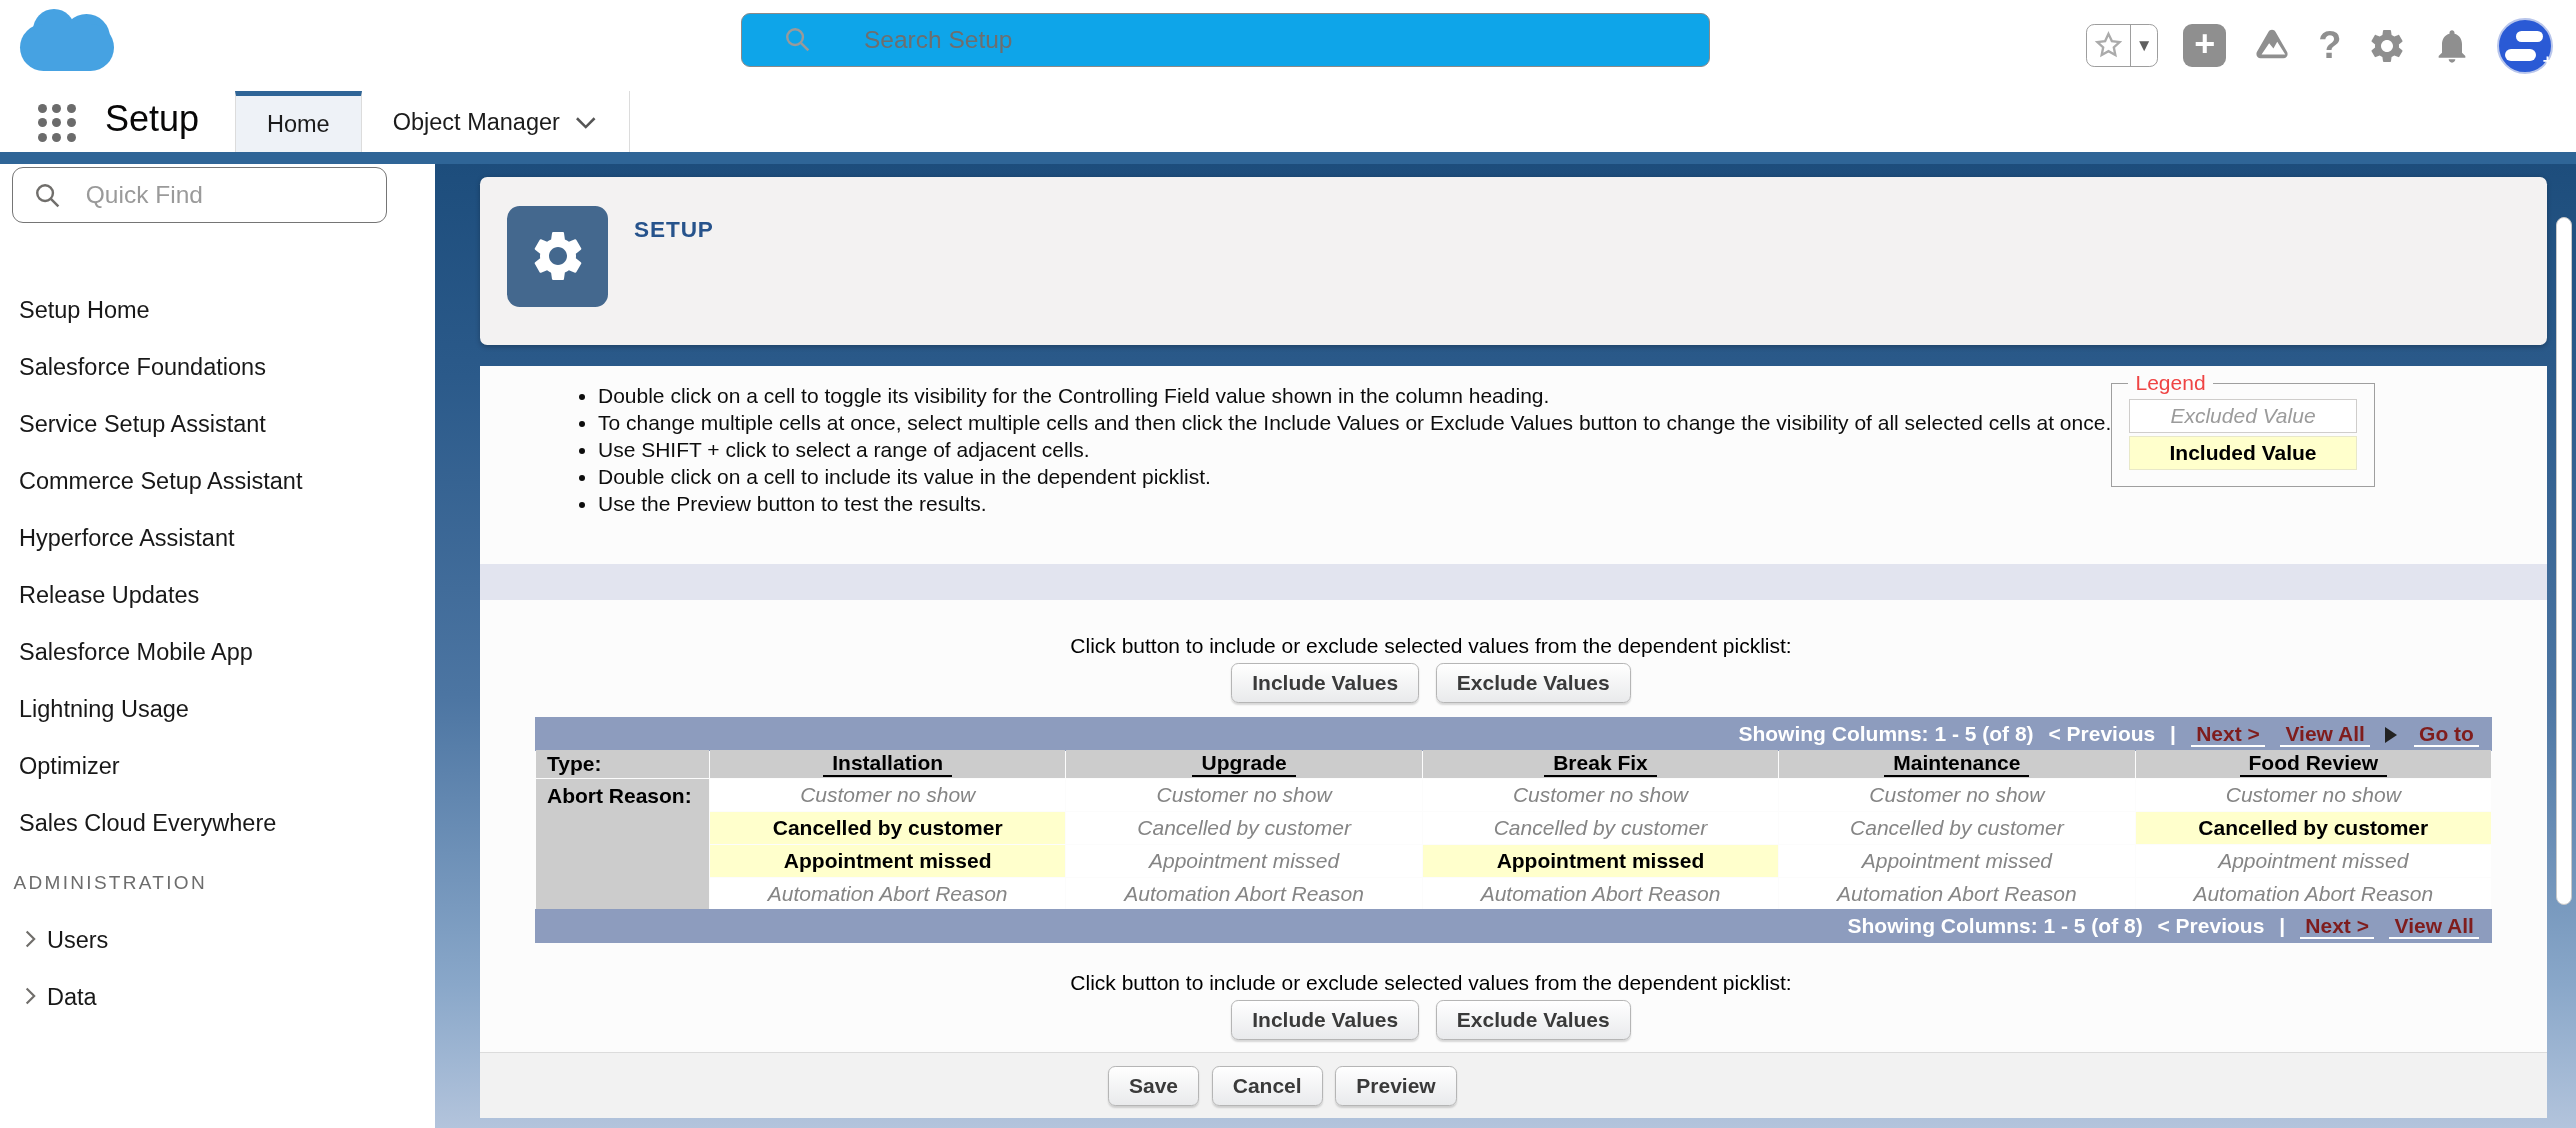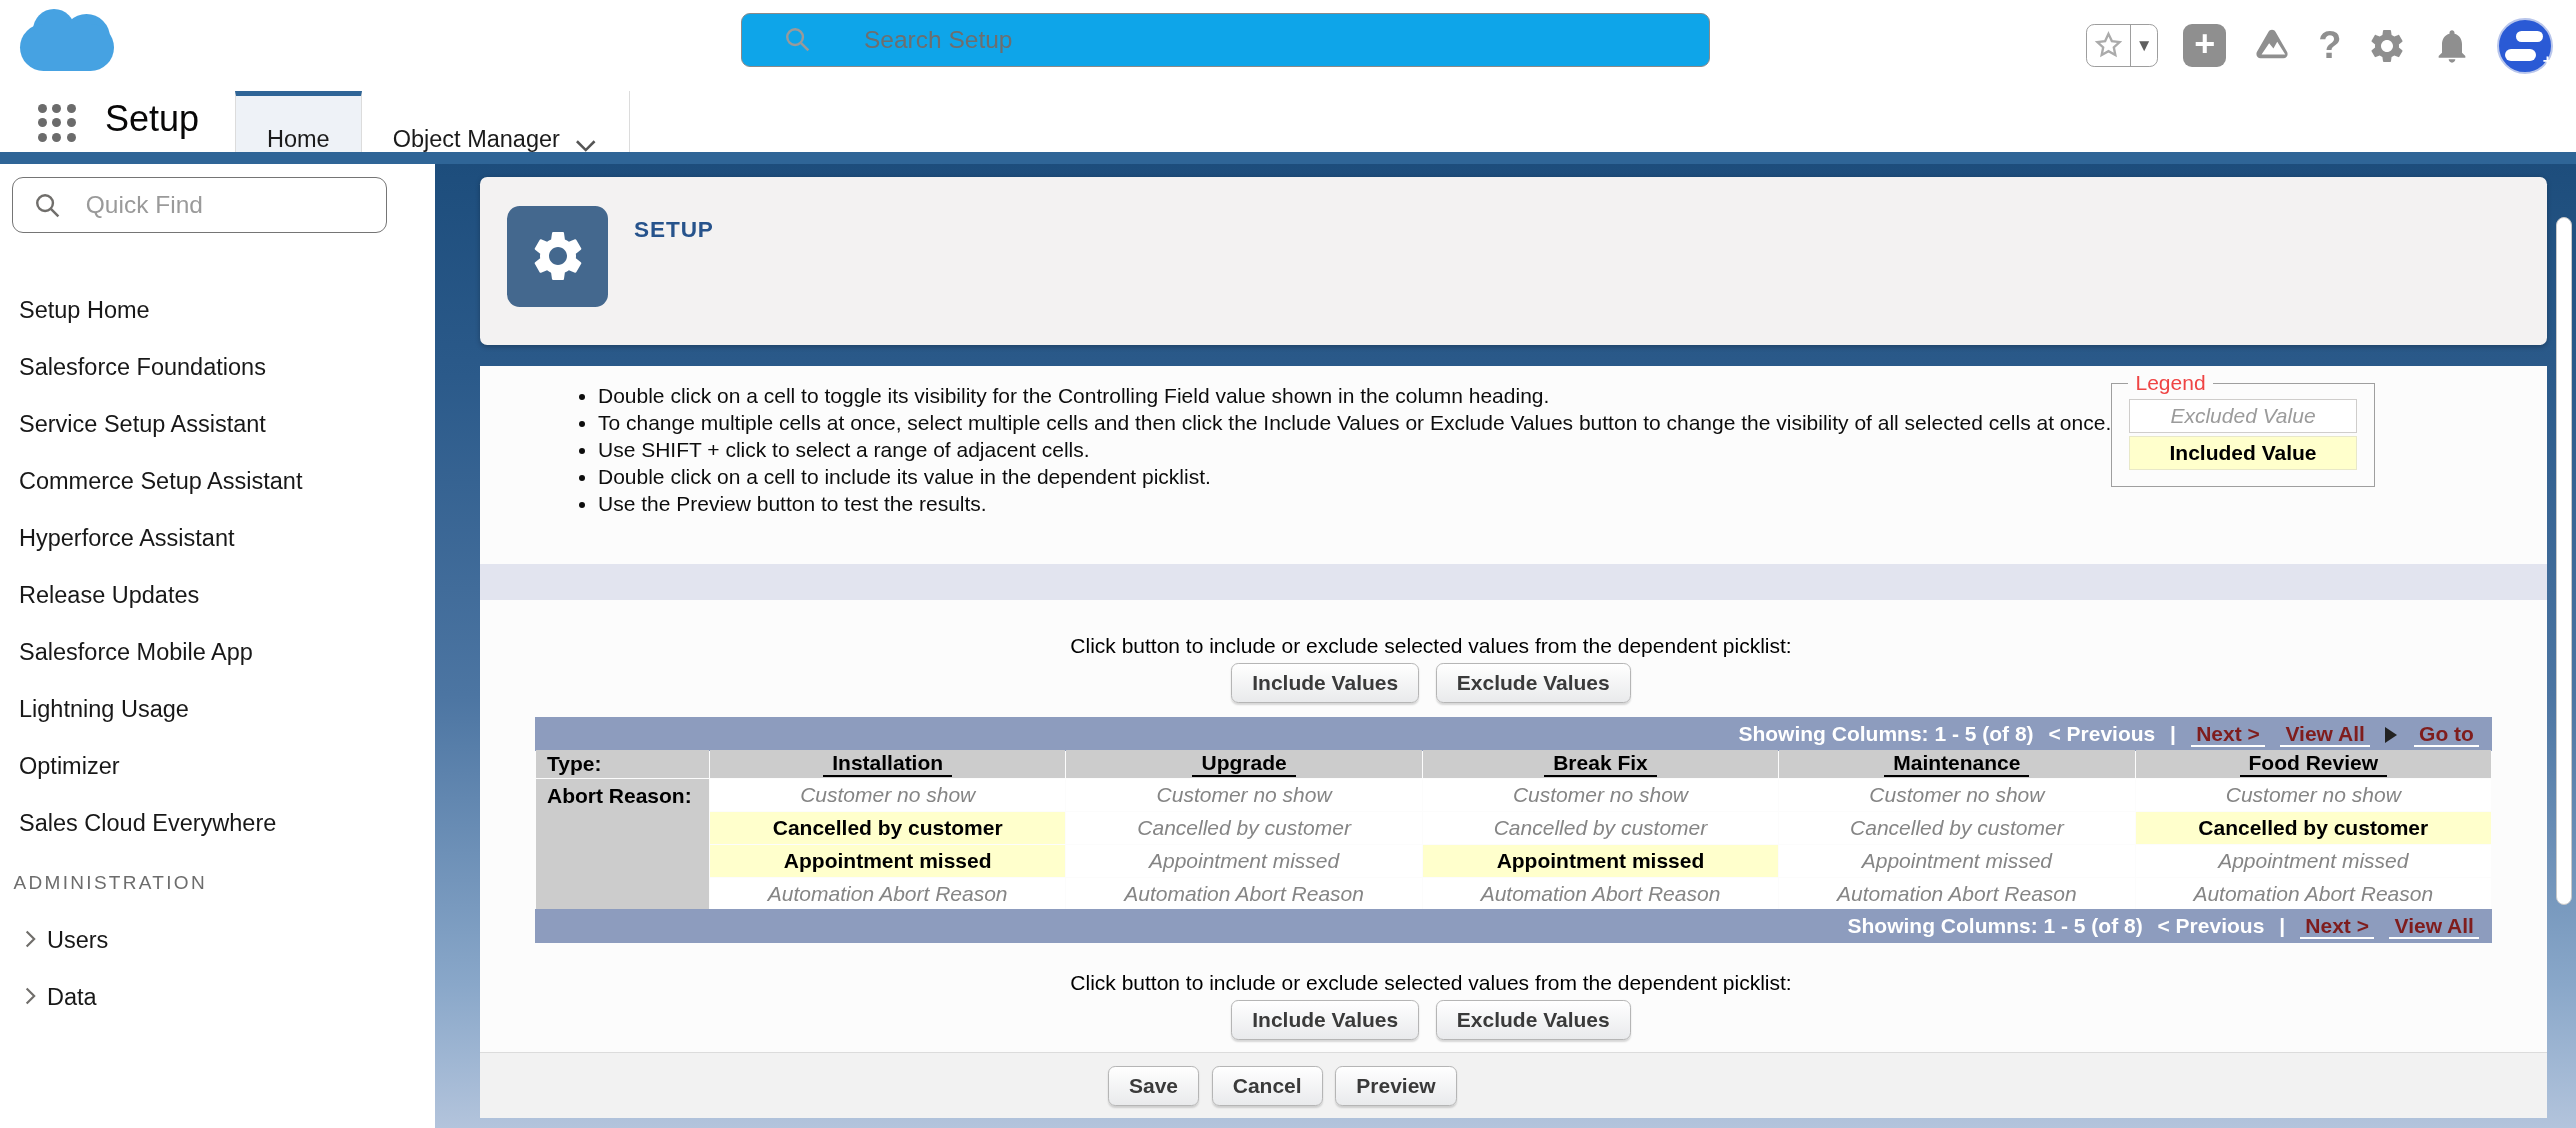--- a/index.html
+++ b/index.html
@@ -27,28 +27,28 @@
   .avatar .bar1{position:absolute;right:7.2px;top:11px;width:27px;height:11.8px;background:#fff;border-radius:6.3px;}
   .avatar .bar2{position:absolute;left:6.3px;bottom:11px;width:31px;height:11.8px;background:#fff;border-radius:6.3px;}
   .avatar .plus{position:absolute;right:-1.8px;bottom:1.8px;color:#fff;font-size:16.3px;font-weight:bold;}
 
   
   .navbar{position:absolute;left:0;top:91px;width:2576px;height:62px;background:#fff;}
   .waffle{position:absolute;left:38px;top:12.7px;width:38px;height:38px;display:grid;grid-template-columns:repeat(3,1fr);gap:5.4px;}
   .waffle span{width:9px;height:9px;border-radius:50%;background:#6b6b6b;}
   .appname{position:absolute;left:105px;top:7.2px;font-size:36px;color:#080707;}
   .tabs{position:absolute;left:235px;top:0;height:62px;display:flex;}
-  .tab{height:62px;display:flex;align-items:flex-end;padding:0 31px;font-size:23.5px;color:#1b1b1b;border-right:1.8px solid #dcdcdc;background:#fff;}
+  .tab{height:62px;display:flex;align-items:center;padding:0 31px;font-size:23.5px;color:#1b1b1b;border-right:1.8px solid #dcdcdc;background:#fff;}
   .tab.active{background:#eef2f7;border-left:1.8px solid #dcdcdc;border-top:5.4px solid #2f6597;}
   .tab .chev{margin-left:14.5px;}
   .navline{position:absolute;left:0;top:152px;width:2576px;height:11.8px;background:#2f6597;}
 
   
   .sidebar{position:absolute;left:0;top:164px;width:435px;height:965px;background:#fff;overflow:hidden;}
-  .quickfind{position:absolute;left:11.8px;top:13px;width:375px;height:56px;border:1.8px solid #757575;border-radius:11px;display:flex;align-items:center;padding-left:20px;background:#fff;}
+  .quickfind{position:absolute;left:11.8px;top:3px;width:375px;height:56px;border:1.8px solid #757575;border-radius:11px;display:flex;align-items:center;padding-left:20px;background:#fff;}
   .quickfind input{border:none;outline:none;font-size:24.5px;color:#444;width:272px;background:transparent;}
   .quickfind input::placeholder{color:#9a9a9a;}
   .side-list{position:absolute;left:0;top:118px;width:435px;}
   .side-item{height:57px;line-height:57px;padding-left:19px;font-size:23.5px;color:#181818;white-space:nowrap;cursor:pointer;}
   .side-section{height:60px;padding:20px 0 0 13.6px;font-size:19px;letter-spacing:2.3px;color:#6d6d6d;}
   .side-tree{height:57px;display:flex;align-items:center;cursor:pointer;}
   .side-tree .tchev{width:47px;padding-left:20px;color:#706e6b;}
   .side-tree .tlabel{font-size:23.5px;color:#181818;}
 
   

